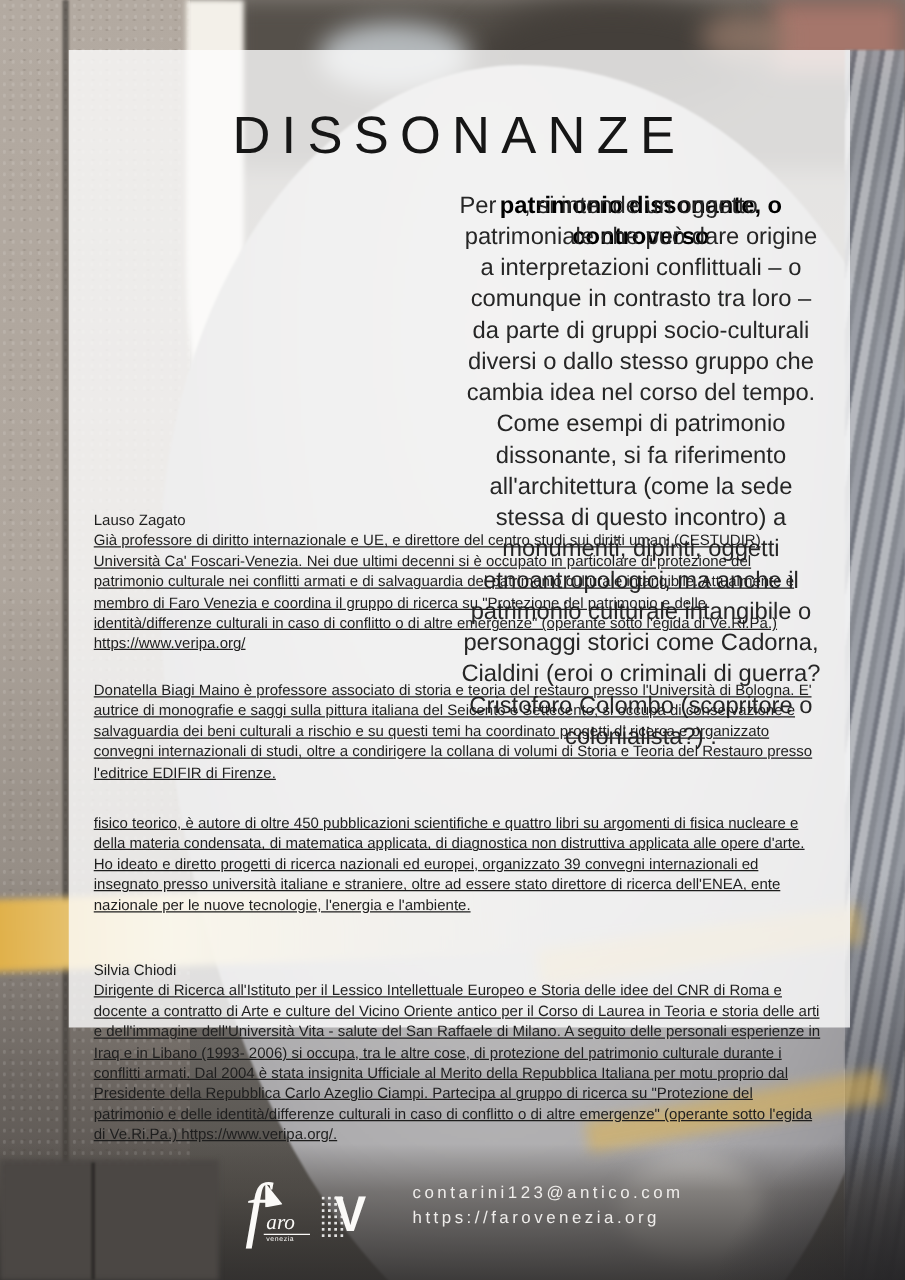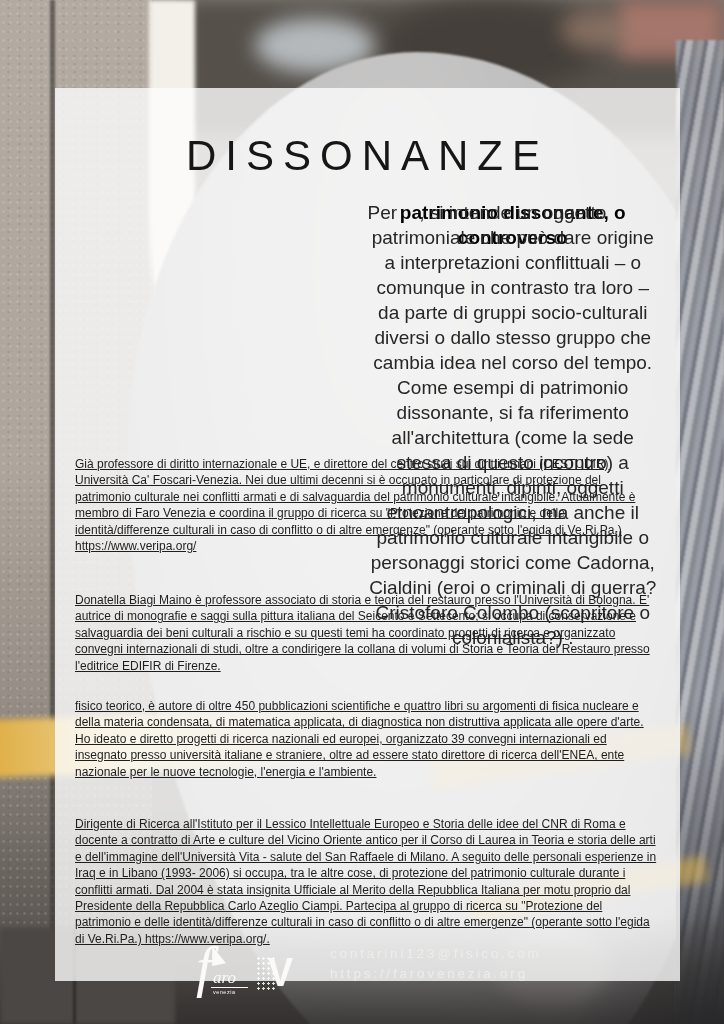--- a/index.html
+++ b/index.html
@@ -34,21 +34,21 @@
   .bg-yellow2{left:430px;top:742px;width:260px;height:30px;transform:rotate(-8deg);background:rgba(224,184,92,.5);filter:blur(5px);}
   .bg-yellow3{left:468px;top:876px;width:240px;height:26px;transform:rotate(-10deg);background:rgba(222,178,78,.55);filter:blur(5px);}
   .bg-blob-white{left:495px;top:925px;width:115px;height:85px;background:#c9c7c6;border-radius:50%;filter:blur(8px);}
   .bg-bottom{left:0;top:915px;width:724px;height:109px;
     background:linear-gradient(180deg,rgba(72,68,64,0) 0%,rgba(72,68,64,.55) 35%,rgba(49,47,46,.9) 100%);}
   .bg-bottomleft{left:0;top:928px;width:175px;height:96px;background:#4b4744;filter:blur(2px);}
   .bg-bottomline{left:73px;top:930px;width:3px;height:94px;background:#2f2c2a;filter:blur(1px);}
   .bg-corner{left:560px;top:880px;width:260px;height:220px;background:radial-gradient(ellipse at 80% 90%,rgba(30,30,34,.85) 0%,rgba(30,30,34,0) 70%);}
 
   
-  .panel{position:absolute;left:55px;top:40px;width:625px;height:893px;background:rgba(253,253,252,.80);margin-top:48px;}
+  .panel{position:absolute;left:55px;top:40px;width:625px;height:782px;background:rgba(253,253,252,.80);}
   .panel *{position:absolute;}
   .title{left:0;right:0;top:44px;text-align:center;font-size:42px;letter-spacing:9px;font-weight:400;color:#161616;}
   .intro{left:22px;width:581px;top:112px;text-align:center;font-size:19px;line-height:25px;color:#262626;font-weight:400;}
   .intro b{font-weight:700;color:#000000;}
   .bio{left:20px;width:585px;font-size:12px;line-height:16.4px;color:#1e1e1e;text-align:left;}
   .bio .bio-name{position:static;display:block;}
   .bio .bio-text{position:static;display:block;text-decoration:underline;}
   .bio-lauso{top:368px;}
   .bio-donatella{top:504px;}
   .bio-giuseppe{top:610px;}
@@ -101,45 +101,47 @@
 <div class="panel">
   <div class="title">DISSONANZE</div>
 
   <div class="intro">
       <span>Per </span>
       <b>patrimonio dissonante, o controverso</b>
       <span>, si intende un oggetto patrimoniale che può dare origine a interpretazioni conflittuali – o comunque in contrasto tra loro – da parte di gruppi socio-culturali diversi o dallo stesso gruppo che cambia idea nel corso del tempo. Come esempi di patrimonio dissonante, si fa riferimento all'architettura (come la sede stessa di questo incontro) a monumenti, dipinti, oggetti etnoantropologici, ma anche il patrimonio culturale intangibile o personaggi storici come Cadorna, Cialdini (eroi o criminali di guerra? Cristoforo Colombo (scopritore o colonialista?) .</span>
     </div>
 
   <div class="bio bio-lauso">
+    <span class="bio-name">Lauso Zagato</span>
     <span class="bio-text">Già professore di diritto internazionale e UE, e direttore del centro studi sui diritti umani (CESTUDIR) Università Ca' Foscari-Venezia. Nei due ultimi decenni si è occupato in particolare di protezione del patrimonio culturale nei conflitti armati e di salvaguardia del patrimonio culturale intangibile. Attualmente è membro di Faro Venezia e coordina il gruppo di ricerca su "Protezione del patrimonio e delle identità/differenze culturali in caso di conflitto o di altre emergenze" (operante sotto l'egida di Ve.Ri.Pa.) https://www.veripa.org/</span>
   </div>
 
   <div class="bio bio-donatella">
     <span class="bio-text">Donatella Biagi Maino è professore associato di storia e teoria del restauro presso l'Università di Bologna. E' autrice di monografie e saggi sulla pittura italiana del Seicento e Settecento; si occupa di conservazione e salvaguardia dei beni culturali a rischio e su questi temi ha coordinato progetti di ricerca e organizzato convegni internazionali di studi, oltre a condirigere la collana di volumi di Storia e Teoria del Restauro presso l'editrice EDIFIR di Firenze.</span>
   </div>
 
   <div class="bio bio-giuseppe">
     <span class="bio-text">fisico teorico, è autore di oltre 450 pubblicazioni scientifiche e quattro libri su argomenti di fisica nucleare e della materia condensata, di matematica applicata, di diagnostica non distruttiva applicata alle opere d'arte. Ho ideato e diretto  progetti di ricerca nazionali ed europei, organizzato 39 convegni internazionali ed insegnato presso università italiane e straniere, oltre ad essere stato direttore di ricerca dell'ENEA, ente nazionale per le nuove tecnologie, l'energia e l'ambiente.</span>
   </div>
 
   <div class="bio bio-silvia">
+    <span class="bio-name">Silvia Chiodi</span>
     <span class="bio-text">Dirigente di Ricerca all'Istituto per il Lessico Intellettuale Europeo e Storia delle idee del CNR di Roma e docente a contratto di Arte e culture del Vicino Oriente antico per il Corso di Laurea in Teoria e storia delle arti e dell'immagine dell'Università Vita - salute del San Raffaele di Milano. A seguito delle personali esperienze in Iraq e in Libano (1993- 2006) si occupa, tra le altre cose, di protezione del patrimonio culturale durante i conflitti armati. Dal 2004 è stata insignita Ufficiale al Merito della Repubblica Italiana per motu proprio dal Presidente della Repubblica Carlo Azeglio Ciampi. Partecipa al gruppo di ricerca su "Protezione del patrimonio e delle identità/differenze culturali in caso di conflitto o di altre emergenze" (operante sotto l'egida di Ve.Ri.Pa.) https://www.veripa.org/.</span>
   </div>
 </div>
 
 <div class="footer">
   <div class="faro-logo">
     <span class="faro-f">f</span>
     <span class="faro-sail"></span>
     <span class="faro-aro">aro</span>
     <span class="faro-rule"></span>
     <span class="faro-venezia">venezia</span>
   </div>
   <div class="v-logo">
     <span class="v-dots"></span>
     <span class="v-char">V</span>
   </div>
   <div class="contact">
-    <span class="contact-email">contarini123@fisico.com</span>
+    <span class="contact-email">contarini123@antico.com</span>
     <span class="contact-site">https://farovenezia.org</span>
   </div>
 </div>
 
 </body></html>

